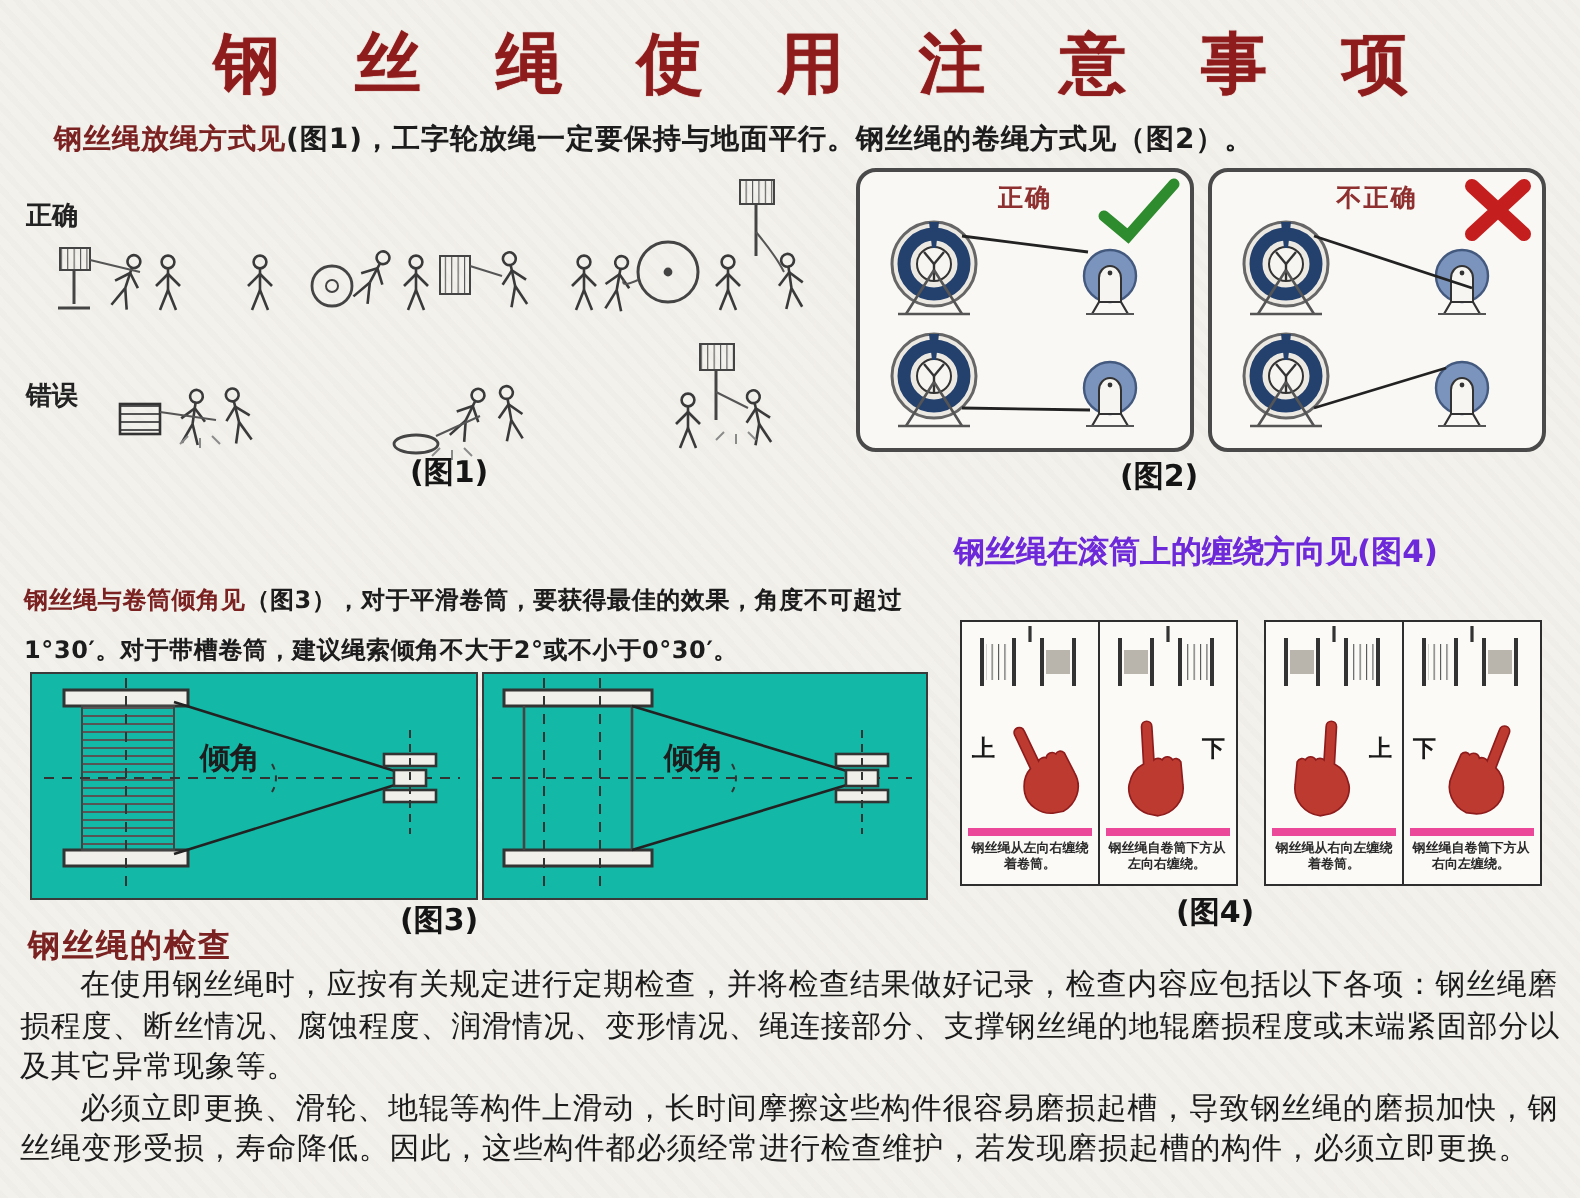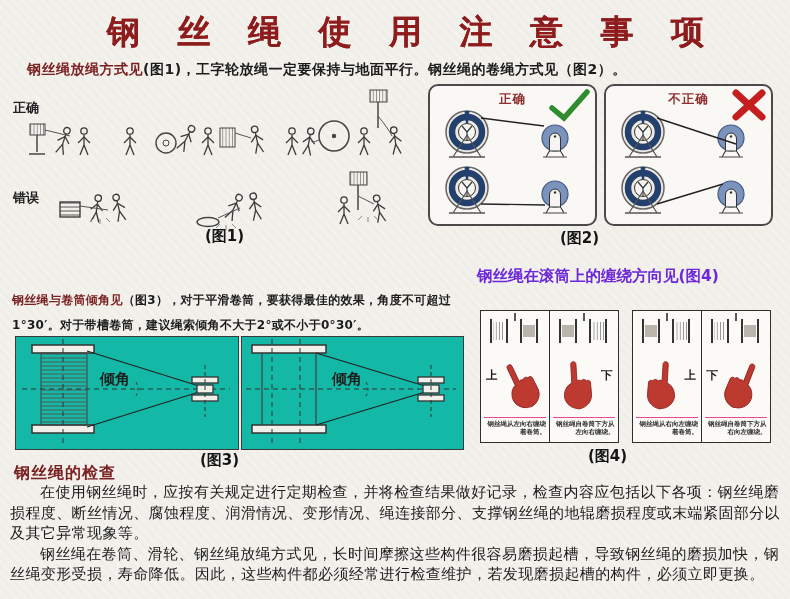--- a/index.html
+++ b/index.html
@@ -45,21 +45,21 @@
   .fig4-panel{
     width:70px;height:133px;border:1.5px solid #2e2e2e;margin-right:-1.5px;
     display:flex;flex-direction:column;align-items:center;justify-content:space-between;
     background:#fbfaf7;box-sizing:border-box;padding:2px 1px 2px;
   }
   .hand-row{position:relative;width:100%;height:60px;}
   .dir-label{position:absolute;top:16px;font-size:11.5px;font-weight:bold;color:#1a1a1a;}
   .hand-svg{position:absolute;top:2px;}
   .fig4-cap{
     font-size:6.5px;line-height:8px;font-weight:bold;color:#2a2a2a;
-    text-align:right;width:62px;border-top:1px solid #ec4899;padding-top:2px;min-height:20px;
+    text-align:center;width:62px;border-top:4px solid #ec4899;padding-top:2px;min-height:20px;
   }
   
   .insp-heading{top:463px;left:14px;font-size:16px;font-weight:bold;color:#7a2121;letter-spacing:1px;text-align:center;}
   .insp-body{top:482px;left:10px;width:772px;}
   .insp-body p{margin:0;font-size:15px;font-weight:normal;line-height:20.5px;text-indent:2em;letter-spacing:.4px;}
 </style>
 </head>
 <body>
 
 <div class="paper-noise"></div>
@@ -334,14 +334,14 @@
       </svg>
     </div>
     <div class="fig4-cap">钢丝绳自卷筒下方从右向左缠绕。</div>
   </div>
 </div>
 <div class="abs fig-caption" style="top:447px;left:588px;width:80px">(图4)</div>
 
 <div class="abs insp-heading">钢丝绳的检查</div>
 <div class="abs insp-body">
   <p>在使用钢丝绳时，应按有关规定进行定期检查，并将检查结果做好记录，检查内容应包括以下各项：钢丝绳磨损程度、断丝情况、腐蚀程度、润滑情况、变形情况、绳连接部分、支撑钢丝绳的地辊磨损程度或末端紧固部分以及其它异常现象等。</p>
-  <p>钢丝绳在卷筒、滑轮、钢丝绳放绳方式见，长时间摩擦这些构件很容易磨损起槽，导致钢丝绳的磨损加快，钢丝绳变形受损，寿命降低。因此，这些构件都必须经常进行检查维护，若发现磨损起槽的构件，必须立即更换。</p>
+  <p>必须立即更换、滑轮、地辊等构件上滑动，长时间摩擦这些构件很容易磨损起槽，导致钢丝绳的磨损加快，钢丝绳变形受损，寿命降低。因此，这些构件都必须经常进行检查维护，若发现磨损起槽的构件，必须立即更换。</p>
 </div>
 
 </body></html>

